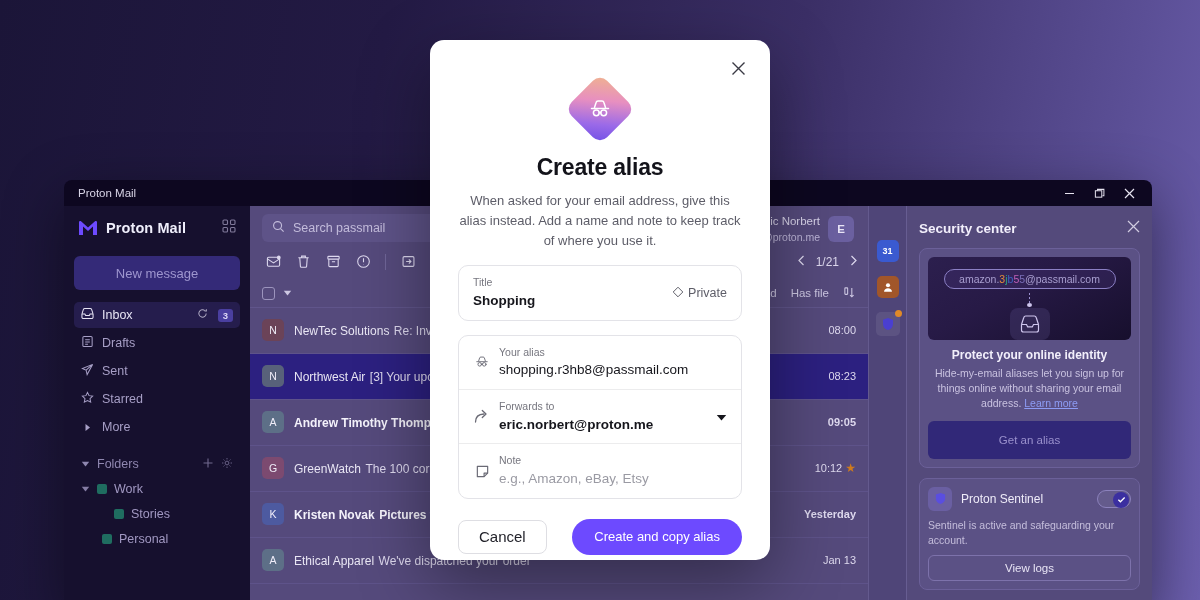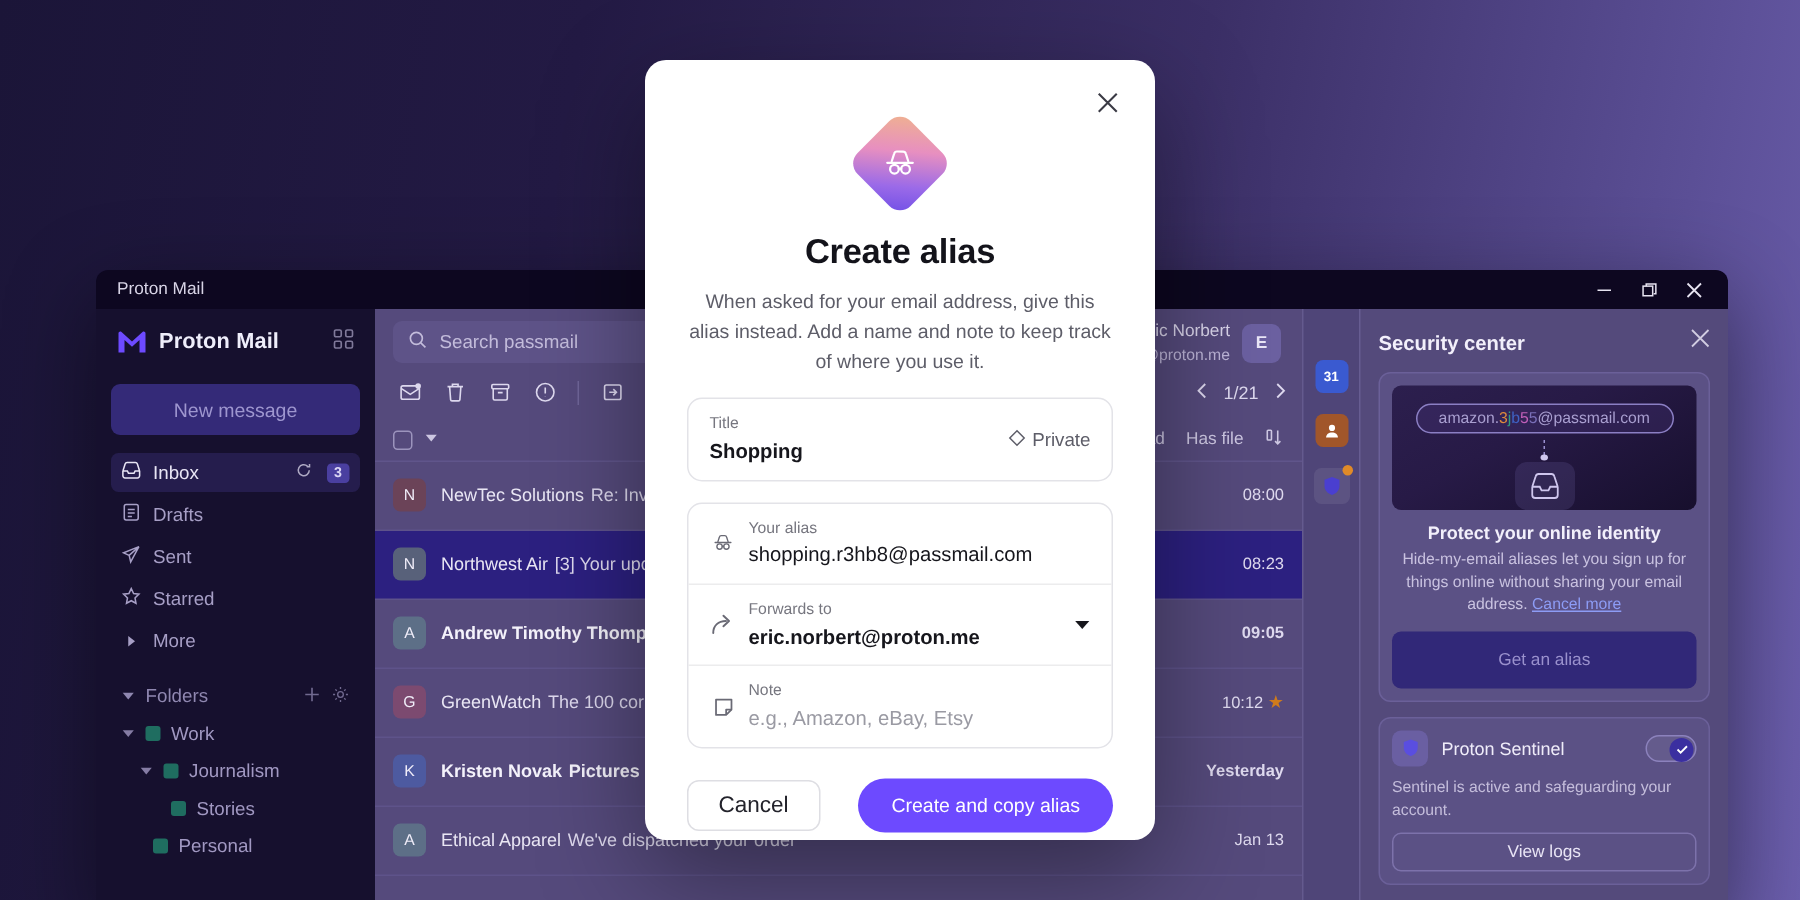--- a/index.html
+++ b/index.html
@@ -326,29 +326,20 @@
 
       <div class="folder" style="padding-left:7px">
         <span class="caret">
           <svg width="9" height="8" viewBox="0 0 9 8">
               <path d="M.8 1.8h7.4L4.5 6.4z" fill="currentColor"></path>
             </svg>
         </span>
         <span class="sw"></span>
         <span>Work</span>
       </div>
-      <div class="folder" style="padding-left:19px">
-        <span class="caret">
-          <svg width="9" height="8" viewBox="0 0 9 8">
-              <path d="M.8 1.8h7.4L4.5 6.4z" fill="currentColor"></path>
-            </svg>
-        </span>
-        <span class="sw"></span>
-        <span>Journalism</span>
-      </div>
       <div class="folder" style="padding-left:40px">
         <span class="sw"></span>
         <span>Stories</span>
       </div>
       <div class="folder" style="padding-left:28px">
         <span class="sw"></span>
         <span>Personal</span>
       </div>
     </div>
 
@@ -536,21 +527,21 @@
           <div class="hero-dot"></div>
           <div class="hero-box">
             <svg width="22" height="22" viewBox="0 0 22 22" fill="none" stroke="#cfc6ee" stroke-width="1.2">
               <path d="M2.5 11.5V17a2 2 0 002 2h13a2 2 0 002-2v-5.5M2.5 11.5l2.3-7A2 2 0 016.7 3h8.6a2 2 0 011.9 1.5l2.3 7M2.5 11.5h5l1.2 2.4h4.6l1.2-2.4h5"></path>
             </svg>
           </div>
         </div>
         <div class="sc-h3">Protect your online identity</div>
         <div class="sc-p">
           <span>Hide-my-email aliases let you sign up for things online without sharing your email address.</span>
-          <span class="sc-link">Cancel more</span>
+          <span class="sc-link">Learn more</span>
         </div>
         <div class="sc-btn">Get an alias</div>
       </div>
 
       <div class="sc-card">
         <div class="sent-row">
           <span class="sent-ic">
             <svg width="13" height="13" viewBox="0 0 14 14">
                 <path d="M7 1l5 1.8v4.1c0 3-2.1 5.3-5 6.1-2.9-.8-5-3.1-5-6.1V2.8z" fill="#5a4ee0"></path>
               </svg>

